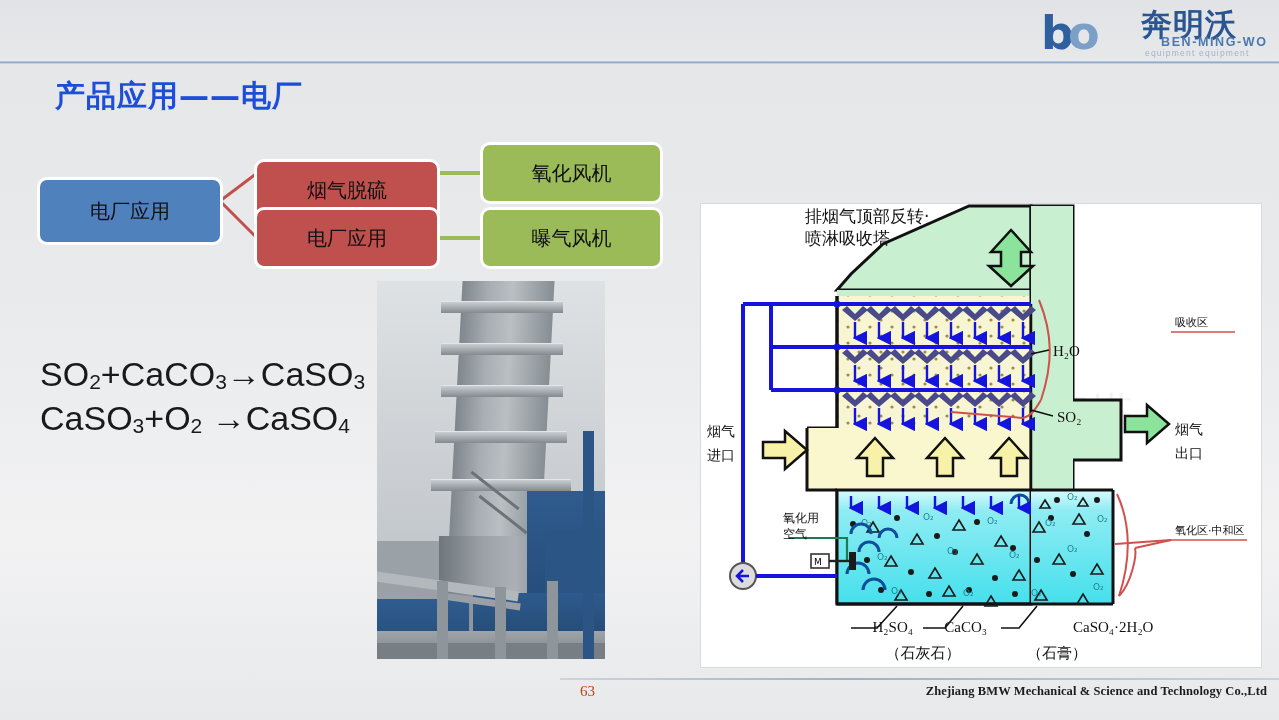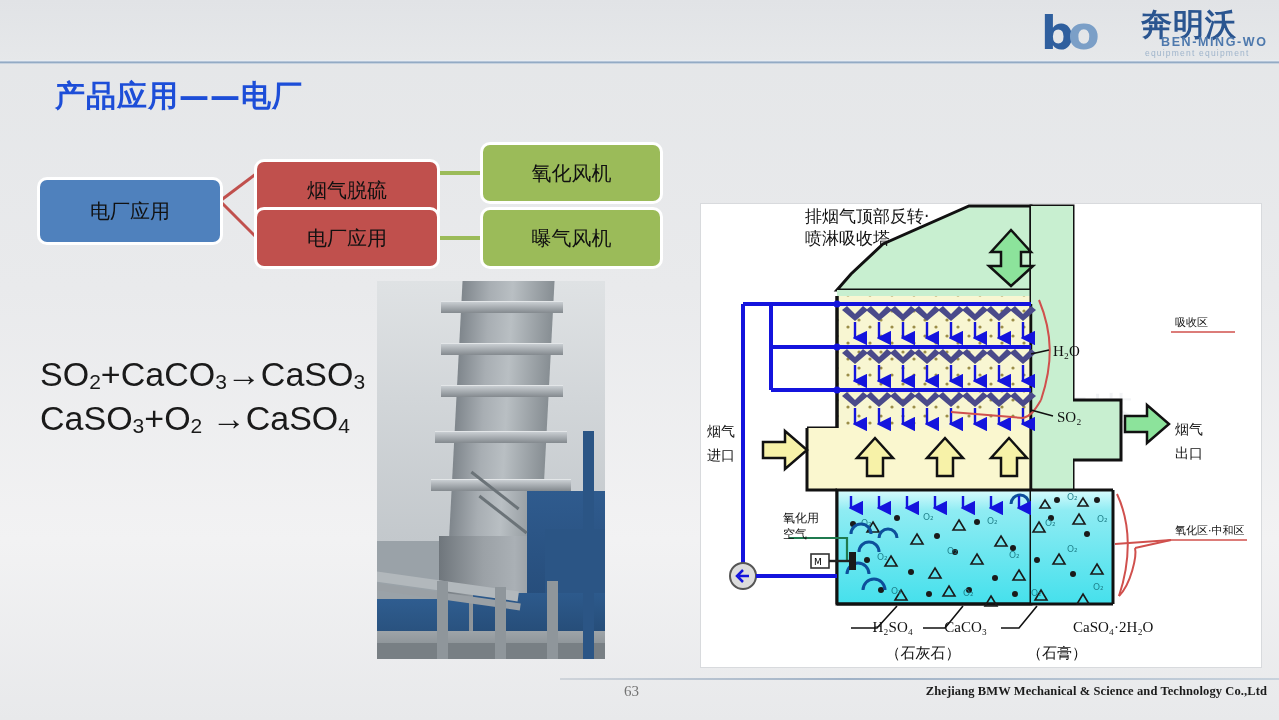--- a/index.html
+++ b/index.html
@@ -80,21 +80,21 @@
 
   
   #diagram{position:absolute;left:700px;top:203px;width:560px;height:463px;
     background:#ffffff;border:1px solid #d8dadd;}
   #diagram svg{display:block;}
   .dg-label{font-family:"DejaVu Sans",sans-serif;}
 
   
   #footer-rule{position:absolute;left:560px;top:678px;width:719px;height:2px;
     background:linear-gradient(90deg,#cfd4da,#9fb1c6 40%,#c8d2dc);}
-  #page-number{position:absolute;left:624px;top:683px;font-size:15px;color:#737373;
+  #page-number{position:absolute;left:580px;top:683px;font-size:15px;color:#c2410c;
     font-family:"Liberation Serif",serif;}
   #company{position:absolute;right:12px;top:684px;font-size:12.5px;color:#1b1b1b;
     font-weight:bold;font-family:"Liberation Serif",serif;letter-spacing:0.1px;}
 </style>
 </head>
 <body>
 
 <div id="header-band"></div>
 <div id="header-rule"></div>
 

